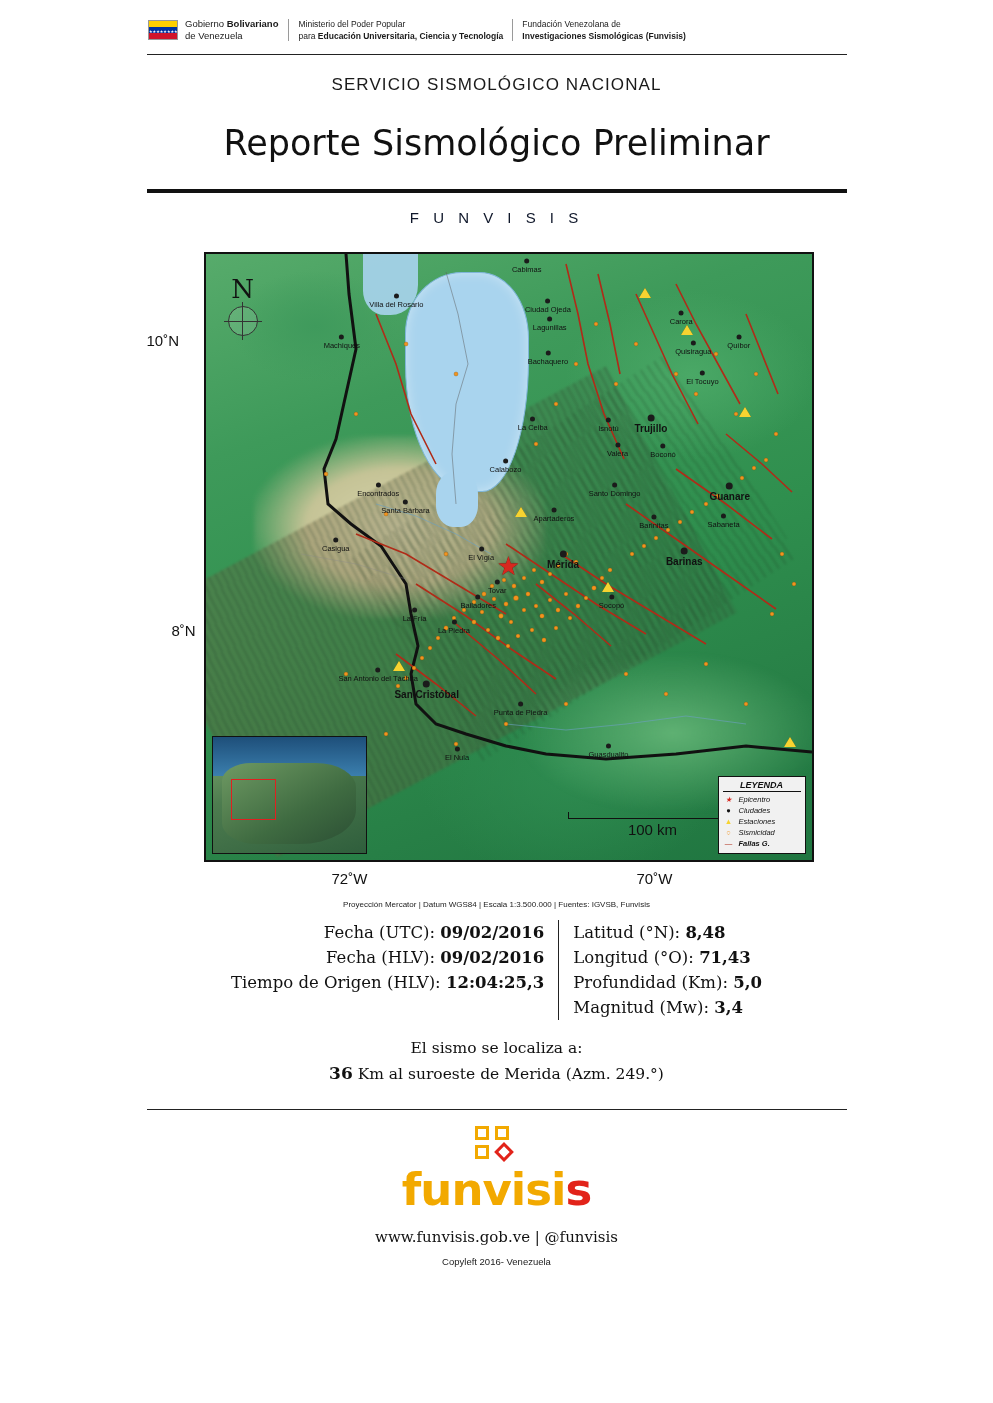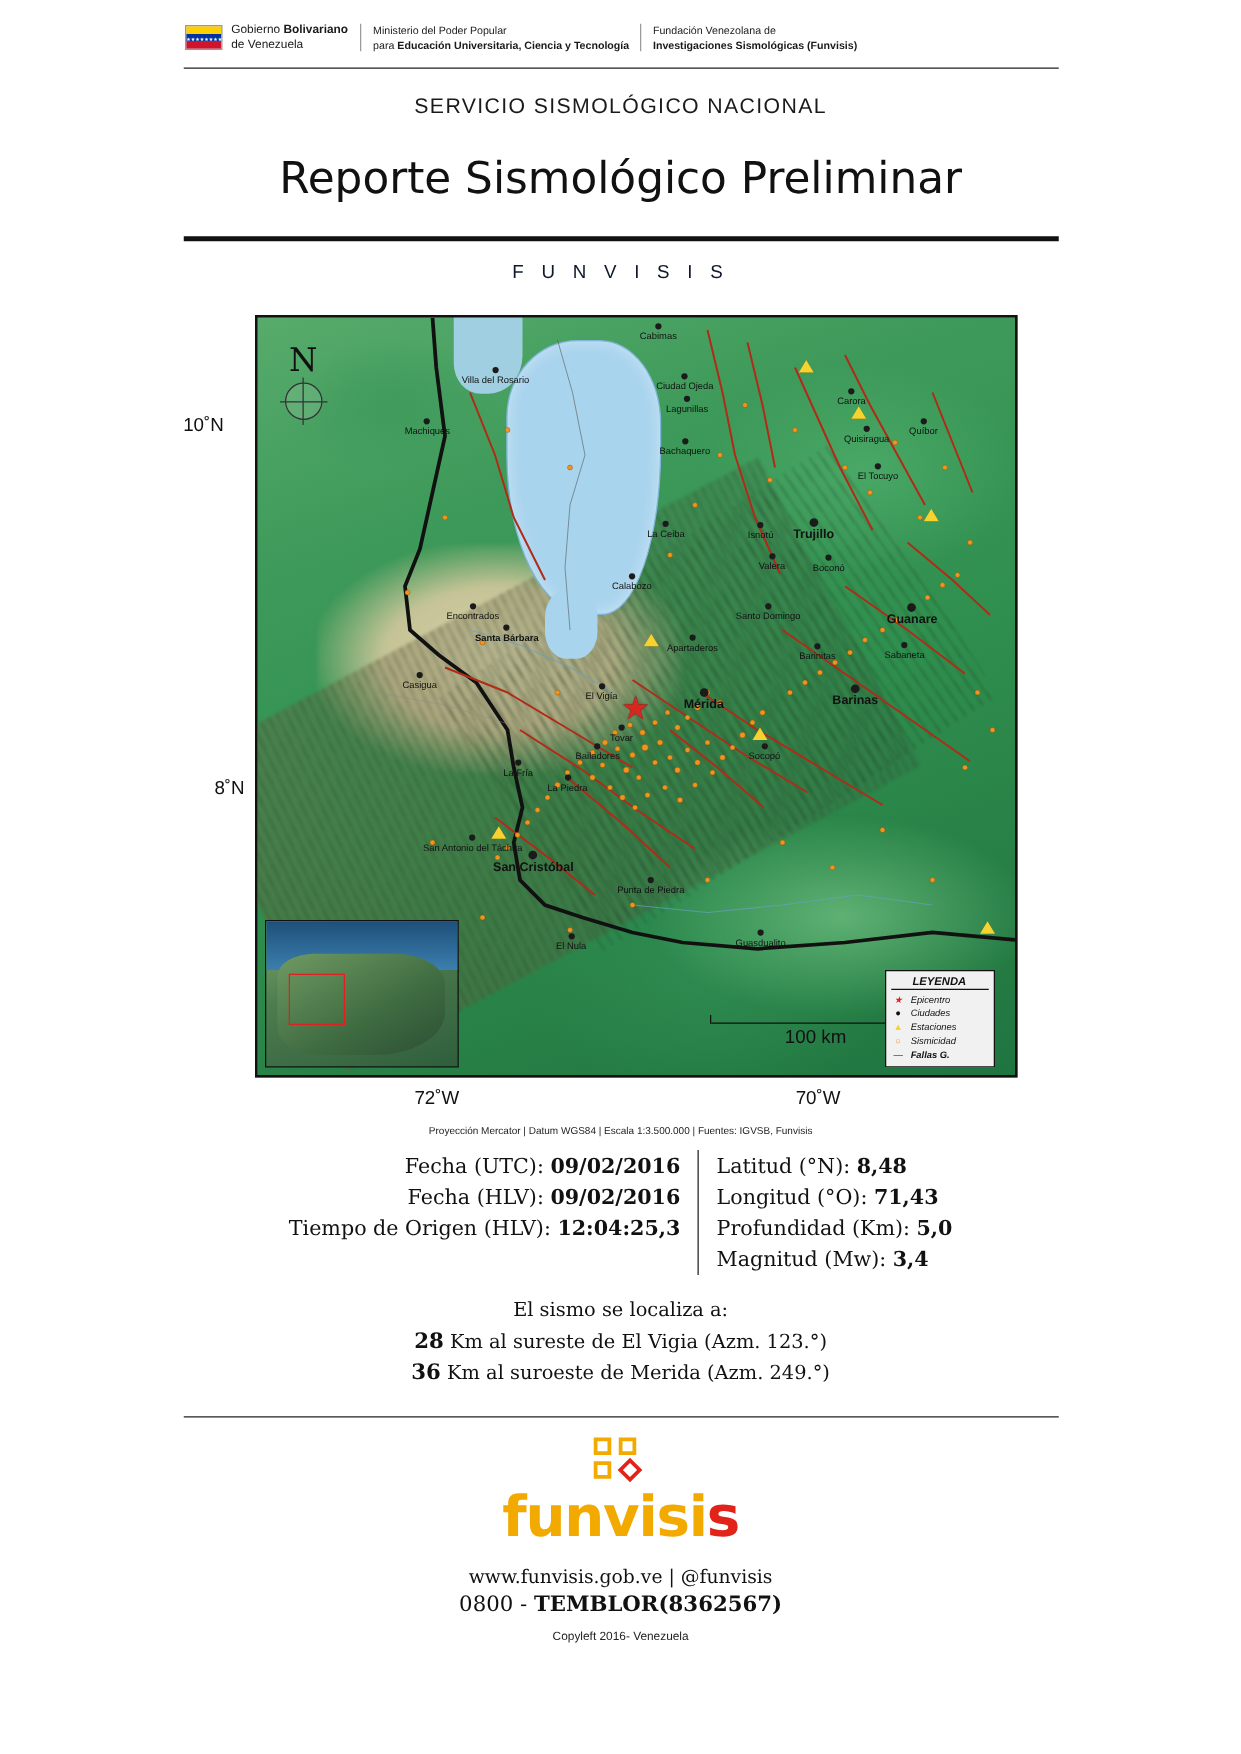--- a/index.html
+++ b/index.html
@@ -328,21 +328,21 @@
     position: absolute; left: 0; right: 0; bottom: 0;
     border-bottom: 1px solid #111;
   }
   .scalebar .lbl {
     font-size: 15px;
     margin-top: 2px;
     color: #111;
   }
   .legend {
     position: absolute;
-    right: 16px;
+    right: 6px;
     bottom: 6px;
     width: 88px;
     background: #f1f1f1;
     border: 1.2px solid #111;
     padding: 3px 4px 4px 4px;
     box-sizing: border-box;
   }
   .legend .ltitle {
     font-size: 9px;
     font-weight: bold;
@@ -710,21 +710,21 @@
             <div class="lbl">Valera</div>
           </div>
           <div class="city" style="left: 49.5%; top: 35%;">
             <div class="dot"></div>
             <div class="lbl">Calabozo</div>
           </div>
           <div class="city" style="left: 28.5%; top: 39%;">
             <div class="dot"></div>
             <div class="lbl">Encontrados</div>
           </div>
-          <div class="city" style="left: 33%; top: 41.8%; font-weight: bold;">
+          <div class="city" style="left: 33%; top: 41.8%;">
             <div class="dot"></div>
             <div class="lbl">Santa Bárbara</div>
           </div>
           <div class="city" style="left: 67.5%; top: 39%;">
             <div class="dot"></div>
             <div class="lbl">Santo Domingo</div>
           </div>
           <div class="city" style="left: 86.5%; top: 39.2%;">
             <div class="dot big"></div>
             <div class="lbl big">Guanare</div>
@@ -859,37 +859,33 @@
         <div><span>Latitud (°N): </span><b>8,48</b></div>
         <div><span>Longitud (°O): </span><b>71,43</b></div>
         <div><span>Profundidad (Km): </span><b>5,0</b></div>
         <div><span>Magnitud (Mw): </span><b>3,4</b></div>
       </div>
   </div>
 
   <div class="locate">
     <div>El sismo se localiza a:</div>
     <div id="loc-lines">
-        <div><span class="n">28</span><span>  Km al sureste de El Vigia (Azm. 123.°)</span></div>
         <div><span class="n">36</span><span>  Km al suroeste de Merida (Azm. 249.°)</span></div>
       </div>
   </div>
 
   <div class="rule-footer"></div>
 
   <div class="logo-wrap">
     <div class="logo-squares">
       <div class="sq s1"></div>
         <div class="sq s2"></div>
         <div class="sq s3"></div>
         <div class="sq s4"></div>
     </div>
     <div class="logo-text">
       <span>funvisi</span><span class="tail">s</span>
     </div>
   </div>
 
   <div class="web">www.funvisis.gob.ve  |  @funvisis</div>
-  <div class="phone">
-    <span>0800 - </span><b>TEMBLOR(8362567)</b>
-  </div>
   <div class="copy">Copyleft 2016- Venezuela</div>
 </div>
 
 </body></html>

